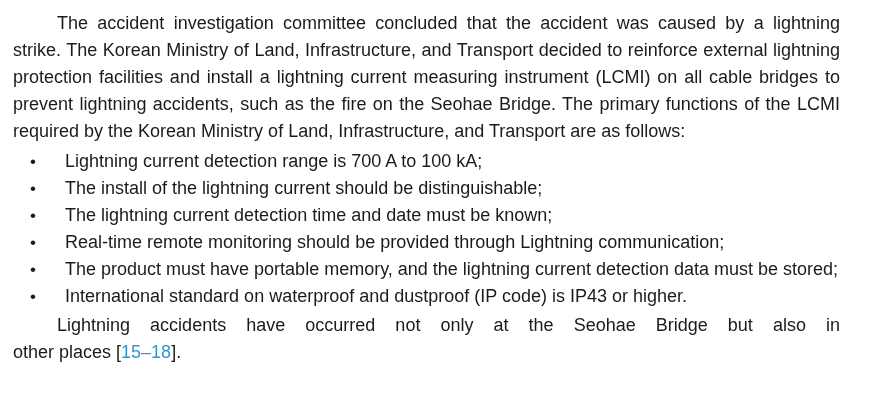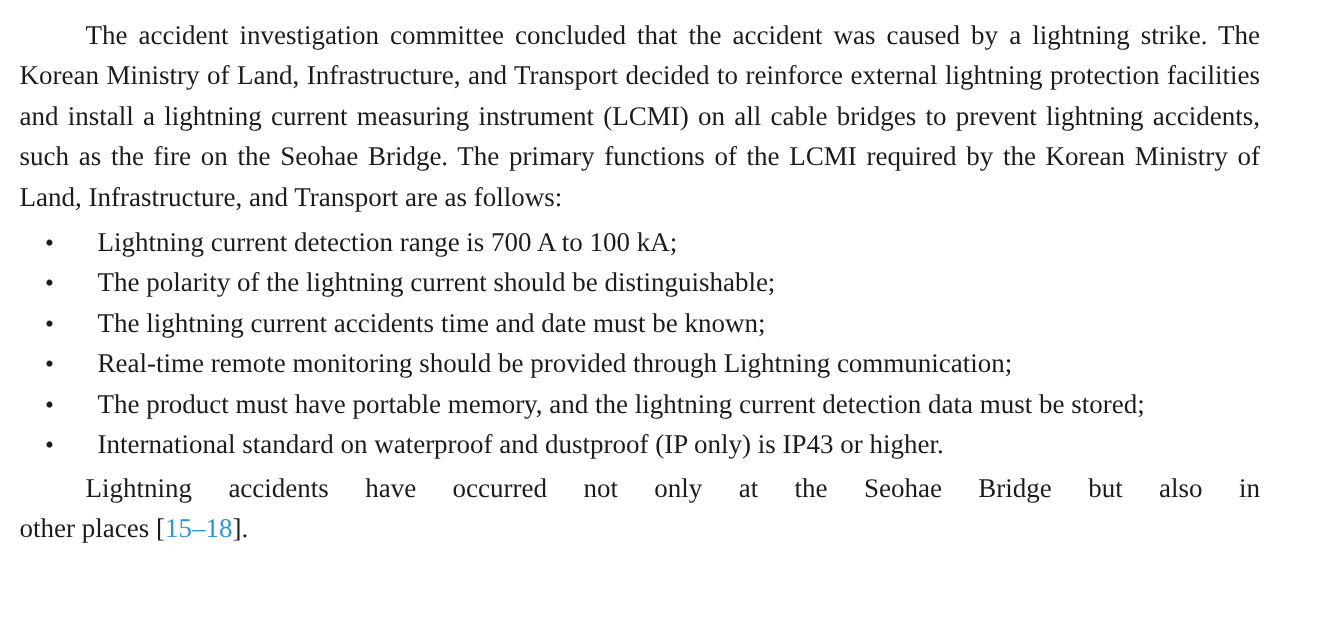--- a/index.html
+++ b/index.html
@@ -12,21 +12,21 @@
     margin: 0;
     padding: 0;
     background: var(--bg-color);
   }
   .page {
     position: relative;
     width: 867px;
     height: 419px;
     background: var(--bg-color);
     overflow: hidden;
-    font-family: Liberation Serif, serif;
+    font-family: Liberation Sans, sans-serif;
     font-size: 18px;
     line-height: 27px;
     color: var(--text-color);
   }
   .content {
     padding: 10px 0 0 13px;
     width: 840px; 
   }
   .body-paragraph {
     margin: 0;
@@ -77,37 +77,37 @@
 
     <p class="body-paragraph">The accident investigation committee concluded that the accident was caused by a lightning strike. The Korean Ministry of Land, Infrastructure, and Transport decided to reinforce external lightning protection facilities and install a lightning current measuring instrument (LCMI) on all cable bridges to prevent lightning accidents, such as the fire on the Seohae Bridge. The primary functions of the LCMI required by the Korean Ministry of Land, Infrastructure, and Transport are as follows:</p>
 
     <ul class="requirements-list">
       <li>
         <span class="bullet-marker">•</span>
         <span class="li-text">Lightning current detection range is 700 A to 100 kA;</span>
       </li>
       <li>
         <span class="bullet-marker">•</span>
-        <span class="li-text">The polarity of the lightning current should be distinguishable;</span>
+        <span class="li-text">The install of the lightning current should be distinguishable;</span>
       </li>
       <li>
         <span class="bullet-marker">•</span>
-        <span class="li-text">The lightning current accidents time and date must be known;</span>
+        <span class="li-text">The lightning current detection time and date must be known;</span>
       </li>
       <li>
         <span class="bullet-marker">•</span>
         <span class="li-text">Real-time remote monitoring should be provided through Lightning communication;</span>
       </li>
       <li>
         <span class="bullet-marker">•</span>
         <span class="li-text">The product must have portable memory, and the lightning current detection data must be stored;</span>
       </li>
       <li>
         <span class="bullet-marker">•</span>
-        <span class="li-text">International standard on waterproof and dustproof (IP only) is IP43 or higher.</span>
+        <span class="li-text">International standard on waterproof and dustproof (IP code) is IP43 or higher.</span>
       </li>
     </ul>
 
     <p class="closing-paragraph">
       <span class="closing-line-1" style="display:block;">Lightning accidents have occurred not only at the Seohae Bridge but also in</span>
         <span class="closing-line-2" style="display:block;"><span>other places [</span><a class="citation" href="#">15–18</a><span>].</span></span>
     </p>
 
   </div>
 </div>

